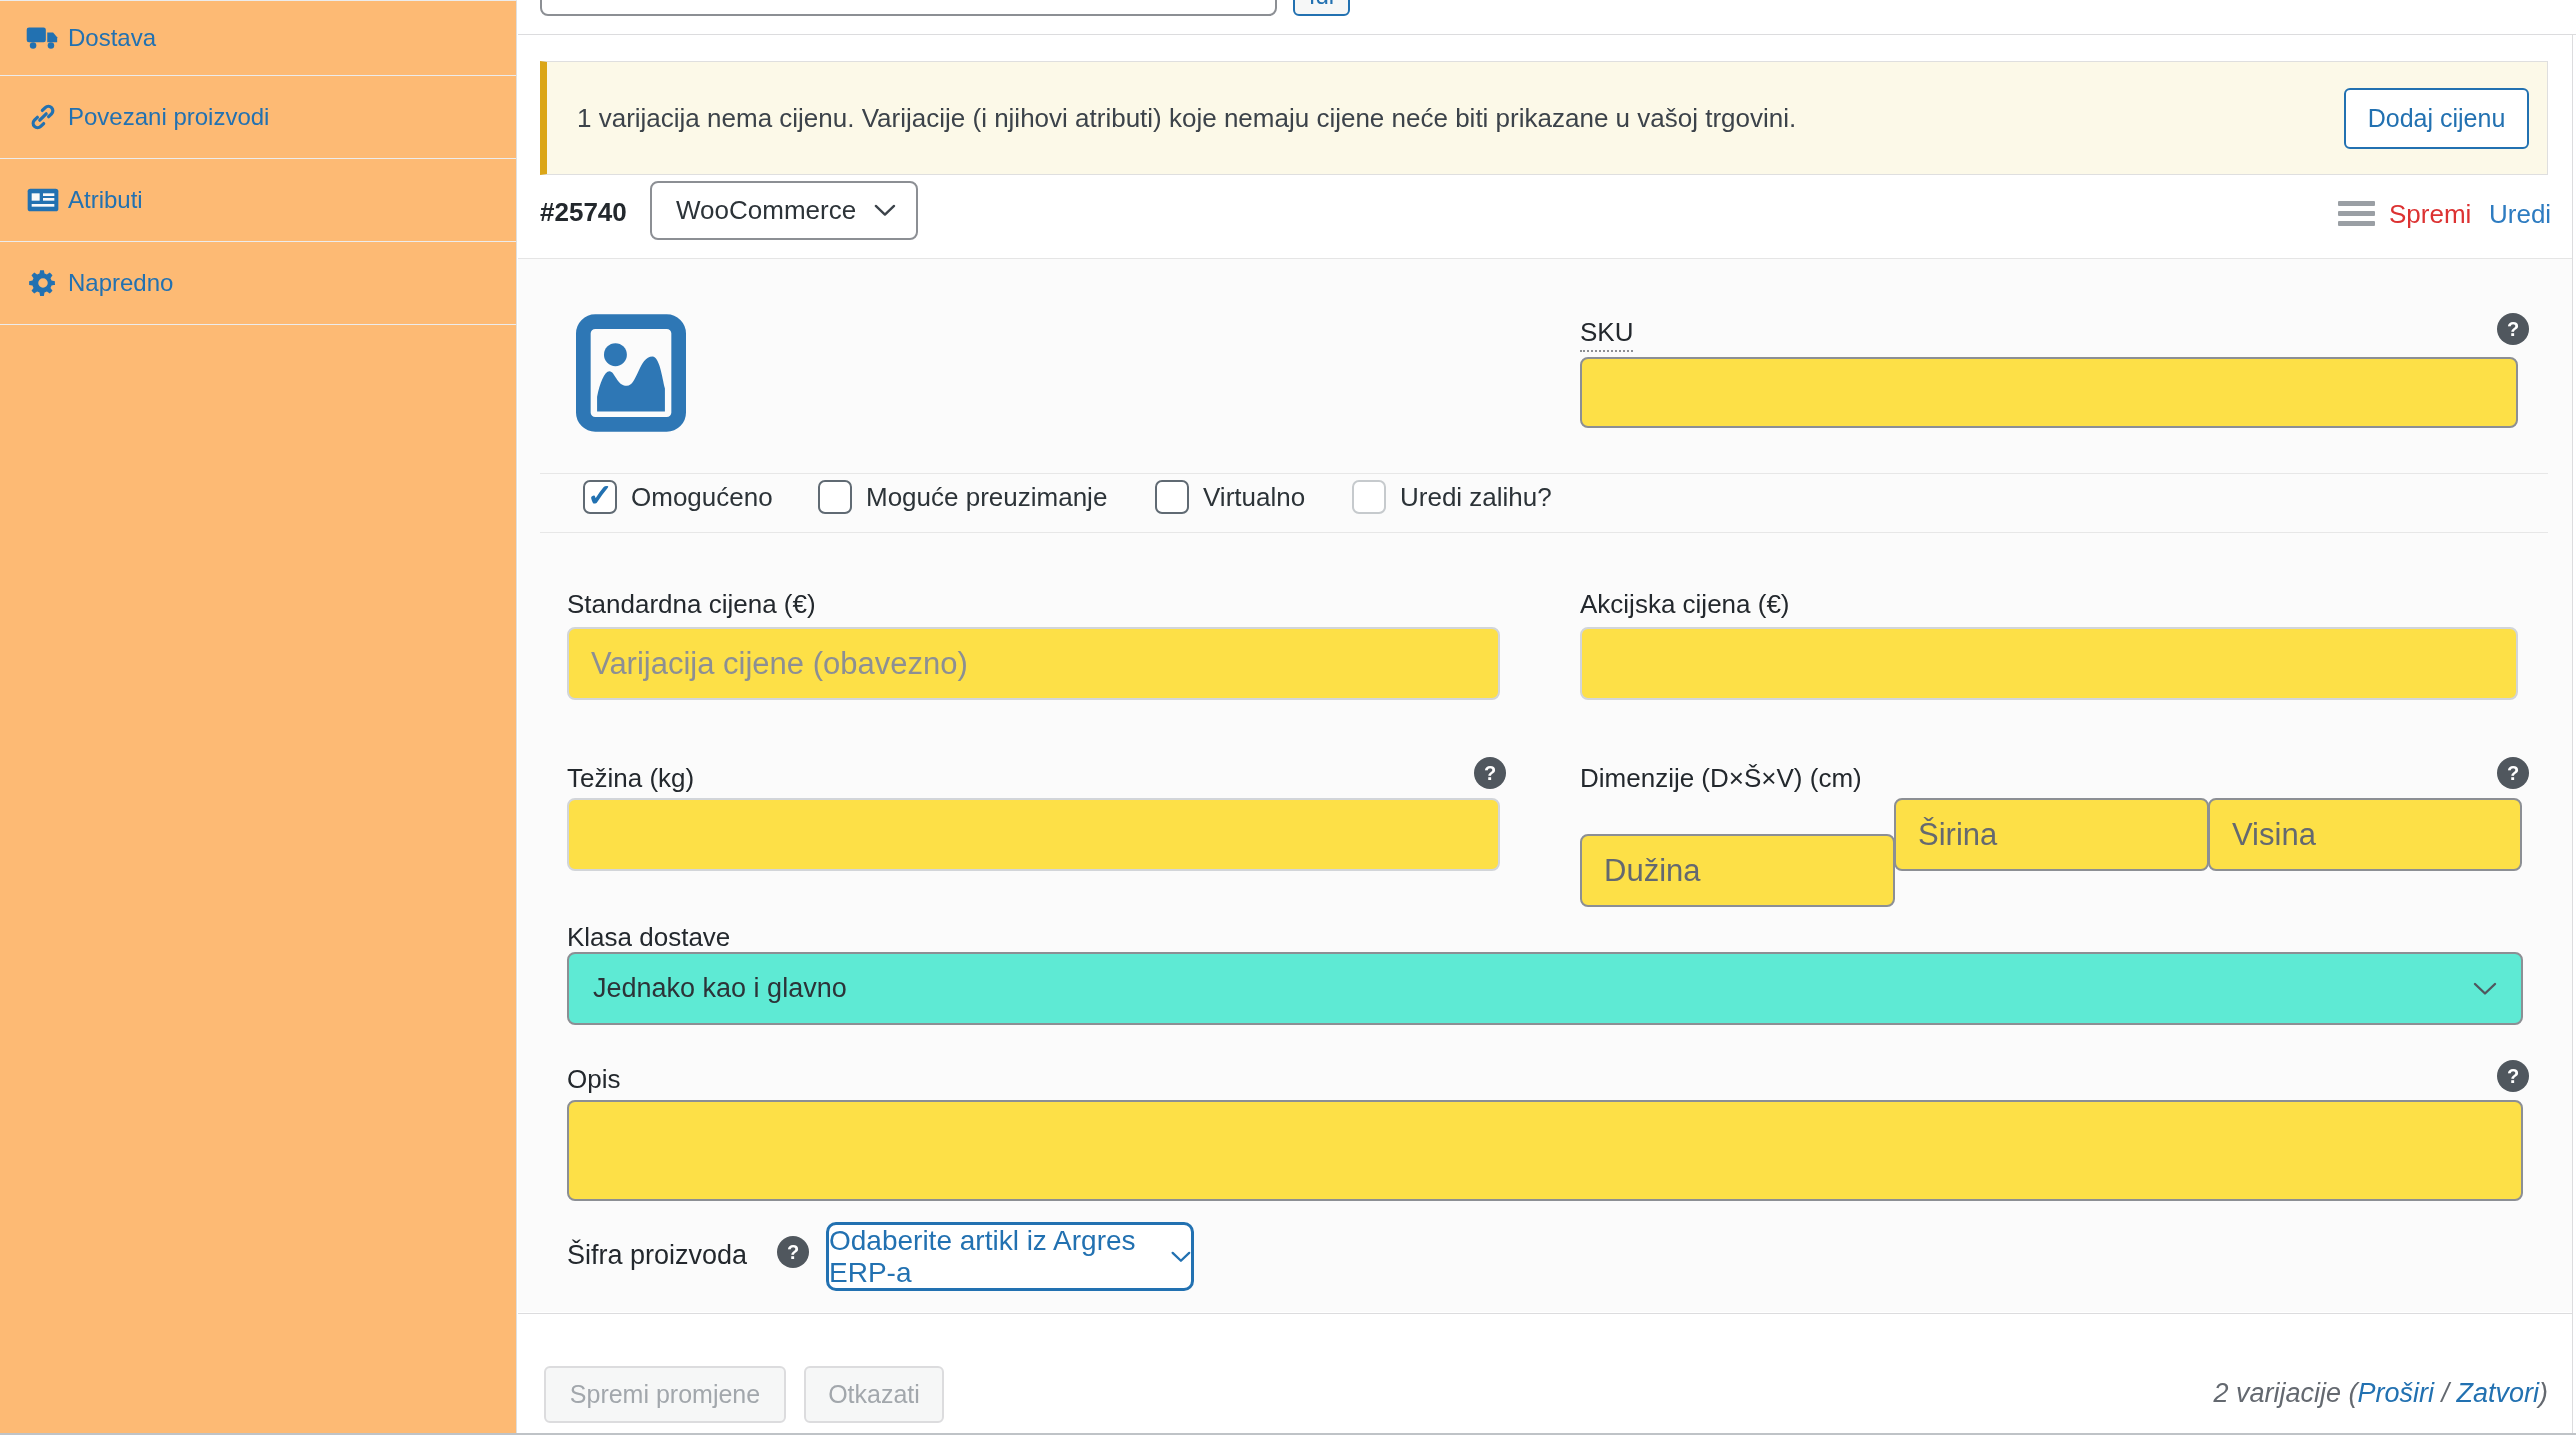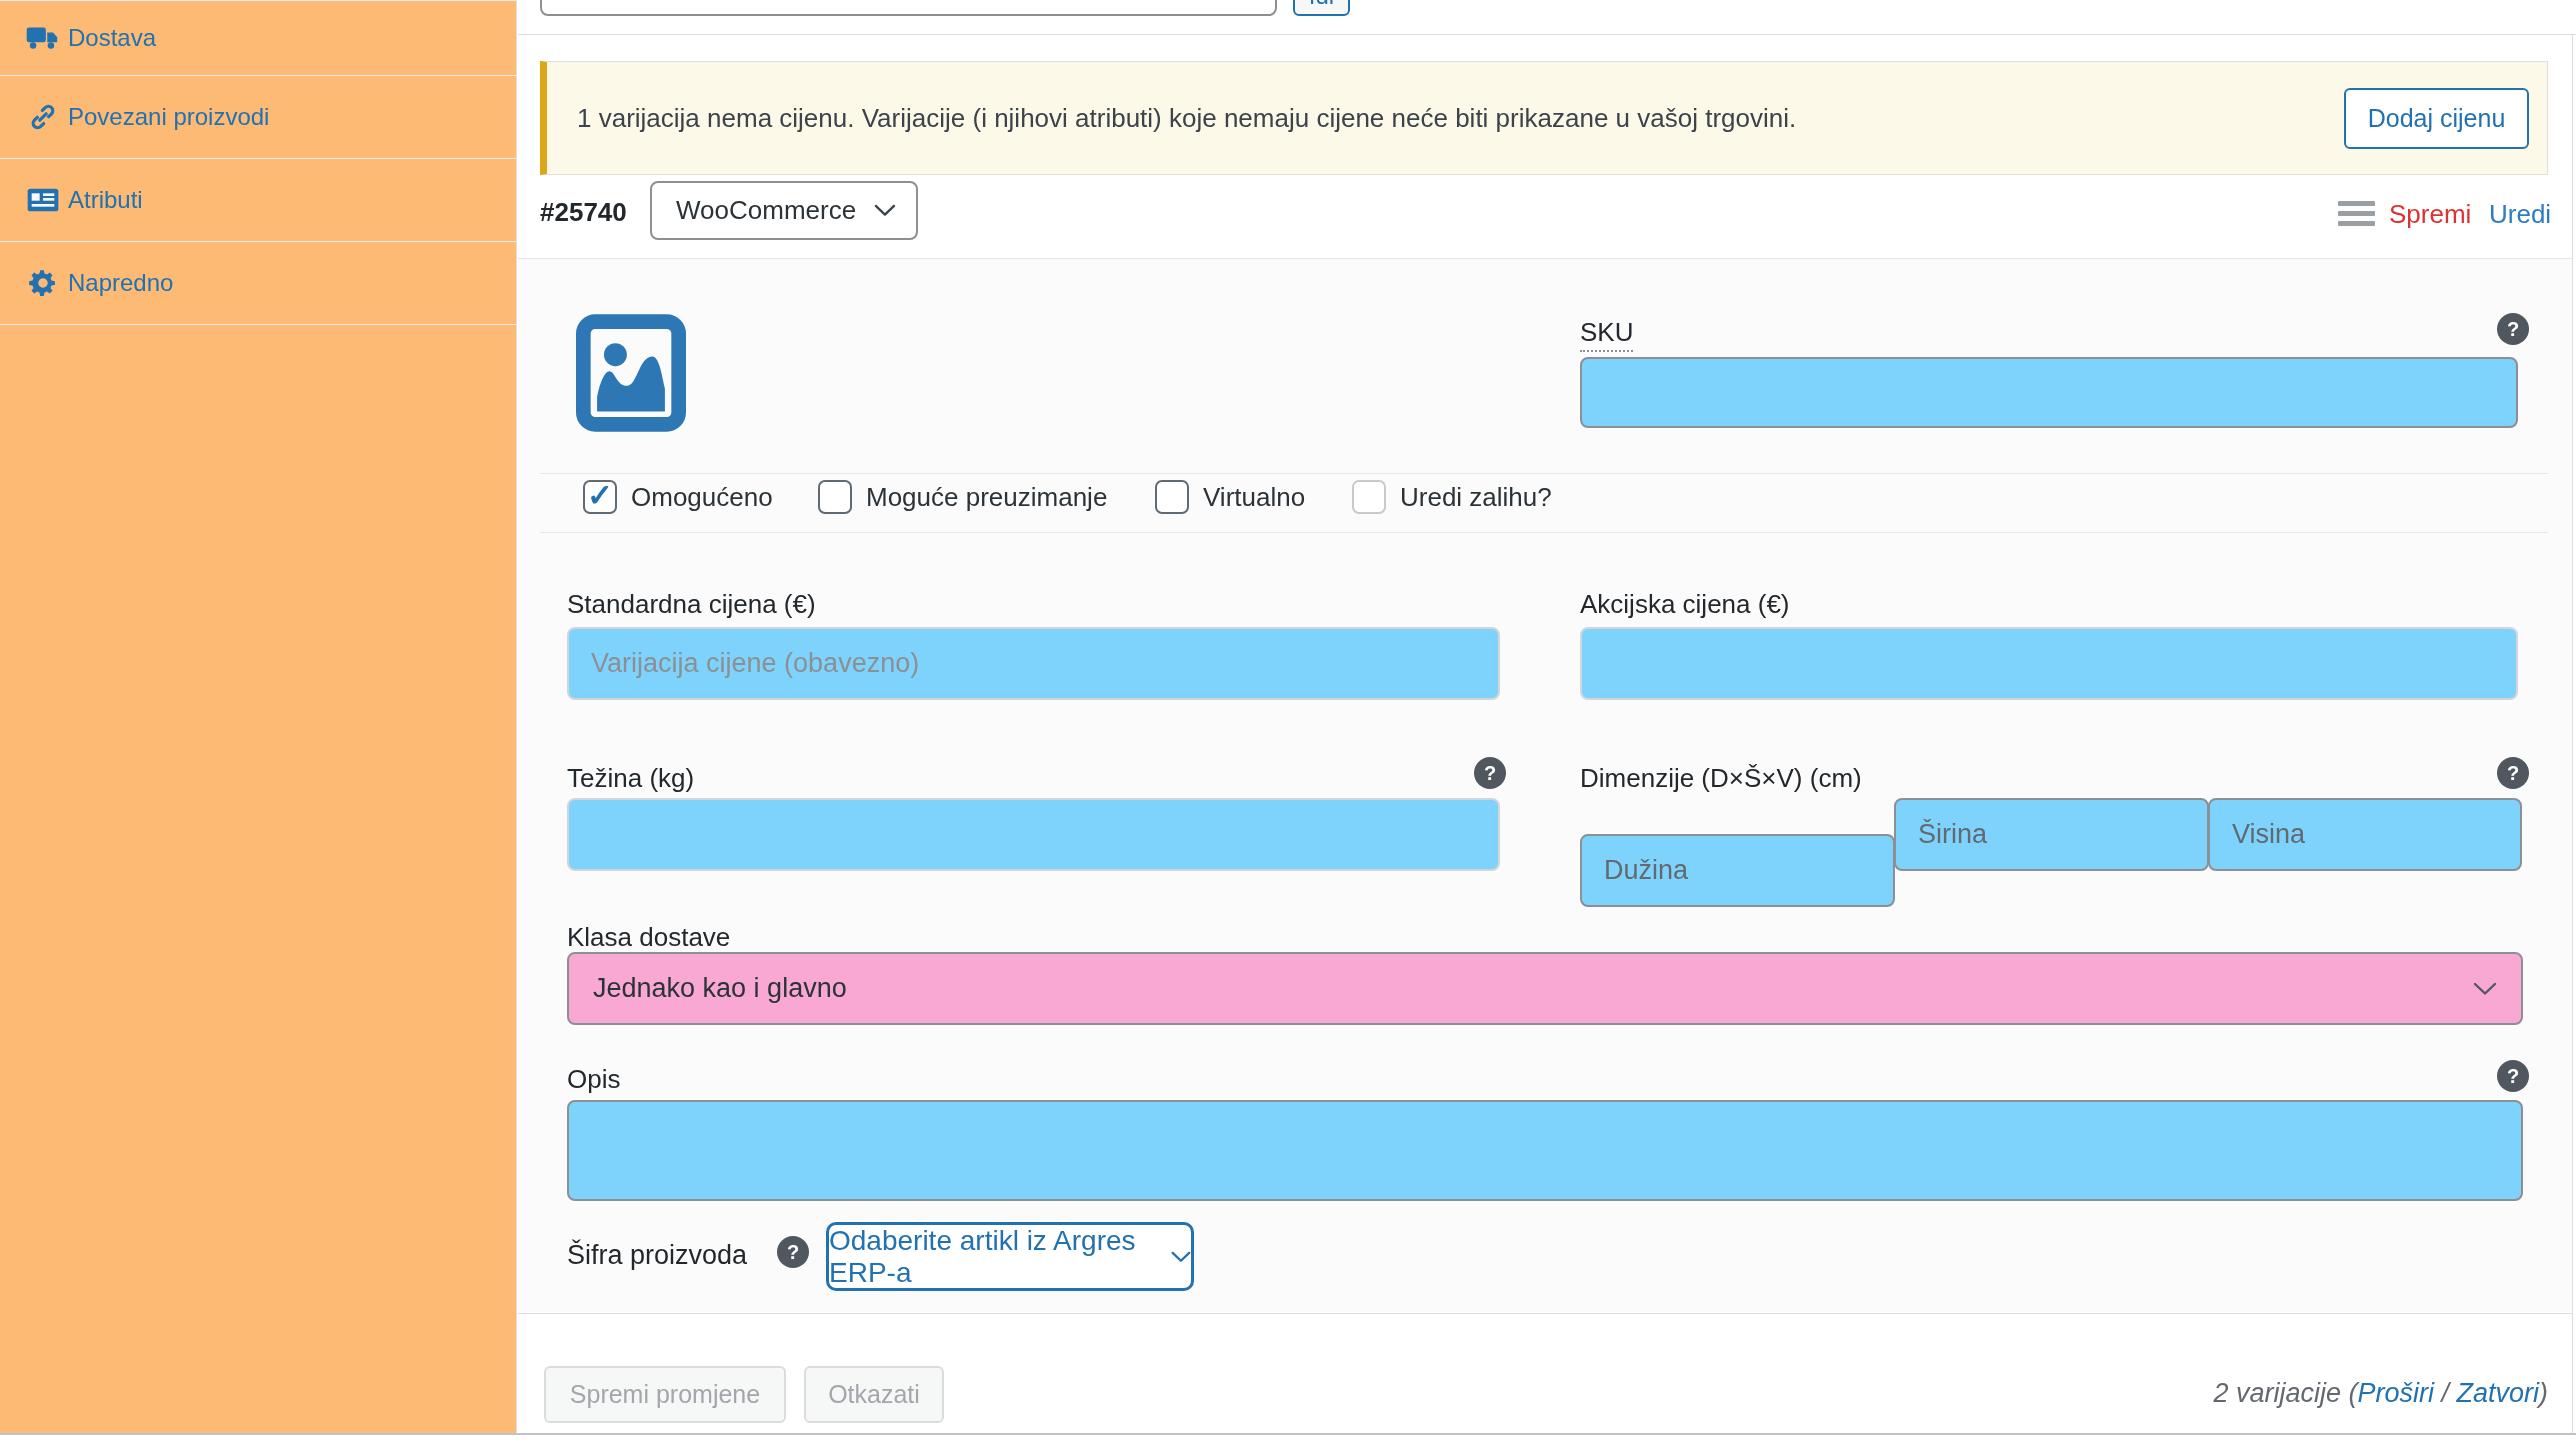--- a/index.html
+++ b/index.html
@@ -48,39 +48,39 @@
   .hdr-divider { position:absolute; left:518px; top:258px; width:2054px; height:1px; background:#e5e5e5; }
 
   
   .form-bg { position:absolute; left:518px; top:259px; width:2054px; height:1053px; background:#fbfbfb; }
   .img-ph { position:absolute; left:576px; top:313px; width:110px; height:120px; cursor:pointer; }
   .field-label { position:absolute; font-size:26px; color:#23282d; }
   .dotted { border-bottom:2px dotted #8c8f94; padding-bottom:3px; }
   .help { position:absolute; width:32px; height:32px; border-radius:50%; background:#50575e; color:#fff;
           display:flex; align-items:center; justify-content:center; cursor:pointer; }
   .help::after { content:"?"; font-size:20px; font-weight:bold; }
-  .inp { position:absolute; background:#7dd3fc; border-radius:8px; font-family:inherit; font-size:27px;
+  .inp { position:absolute; background:#fde047; border-radius:8px; font-family:inherit; font-size:31px;
          color:#2c3338; padding:16px 22px; }
   .inp::placeholder { color:#8c8f94; opacity:1; }
   .inp.dark { border:2px solid #8c8f94; }
   .inp.dark::placeholder { color:#646970; }
   .inp.light { border:2px solid #d2d5d9; }
   .divider { position:absolute; left:540px; width:2008px; height:1px; background:#e7e7e7; }
 
   
   .cb { position:absolute; top:480px; display:flex; align-items:center; gap:14px; cursor:pointer; }
   .cb-box { width:34px; height:34px; background:#fff; border:2px solid #606a73; border-radius:7px;
             display:flex; align-items:center; justify-content:center; flex:none; }
   .cb-box.muted { border-color:#c6cacd; }
   .tick { display:none; color:#2271b1; font-size:31px; font-weight:bold; line-height:1; margin-top:-4px; }
   .cb-box.checked .tick { display:block; }
   .cb-label { font-size:26px; color:#2c3338; }
 
   
-  .big-select { position:absolute; background:#f9a8d4; border:2px solid #8c8f94; border-radius:8px;
+  .big-select { position:absolute; background:#5eead4; border:2px solid #8c8f94; border-radius:8px;
                 display:flex; align-items:center; padding:0 24px; cursor:pointer; }
   .big-select .val { flex:1; font-size:27px; color:#2c3338; }
   textarea.inp { resize:none; padding-top:10px; }
 
   
   .erp-btn { position:absolute; left:826px; top:1222px; width:368px; height:69px; background:#fff;
              border:3px solid #2271b1; border-radius:10px; color:#2271b1; display:flex; align-items:center;
              justify-content:center; gap:14px; font-size:28px; cursor:pointer; }
 
   

